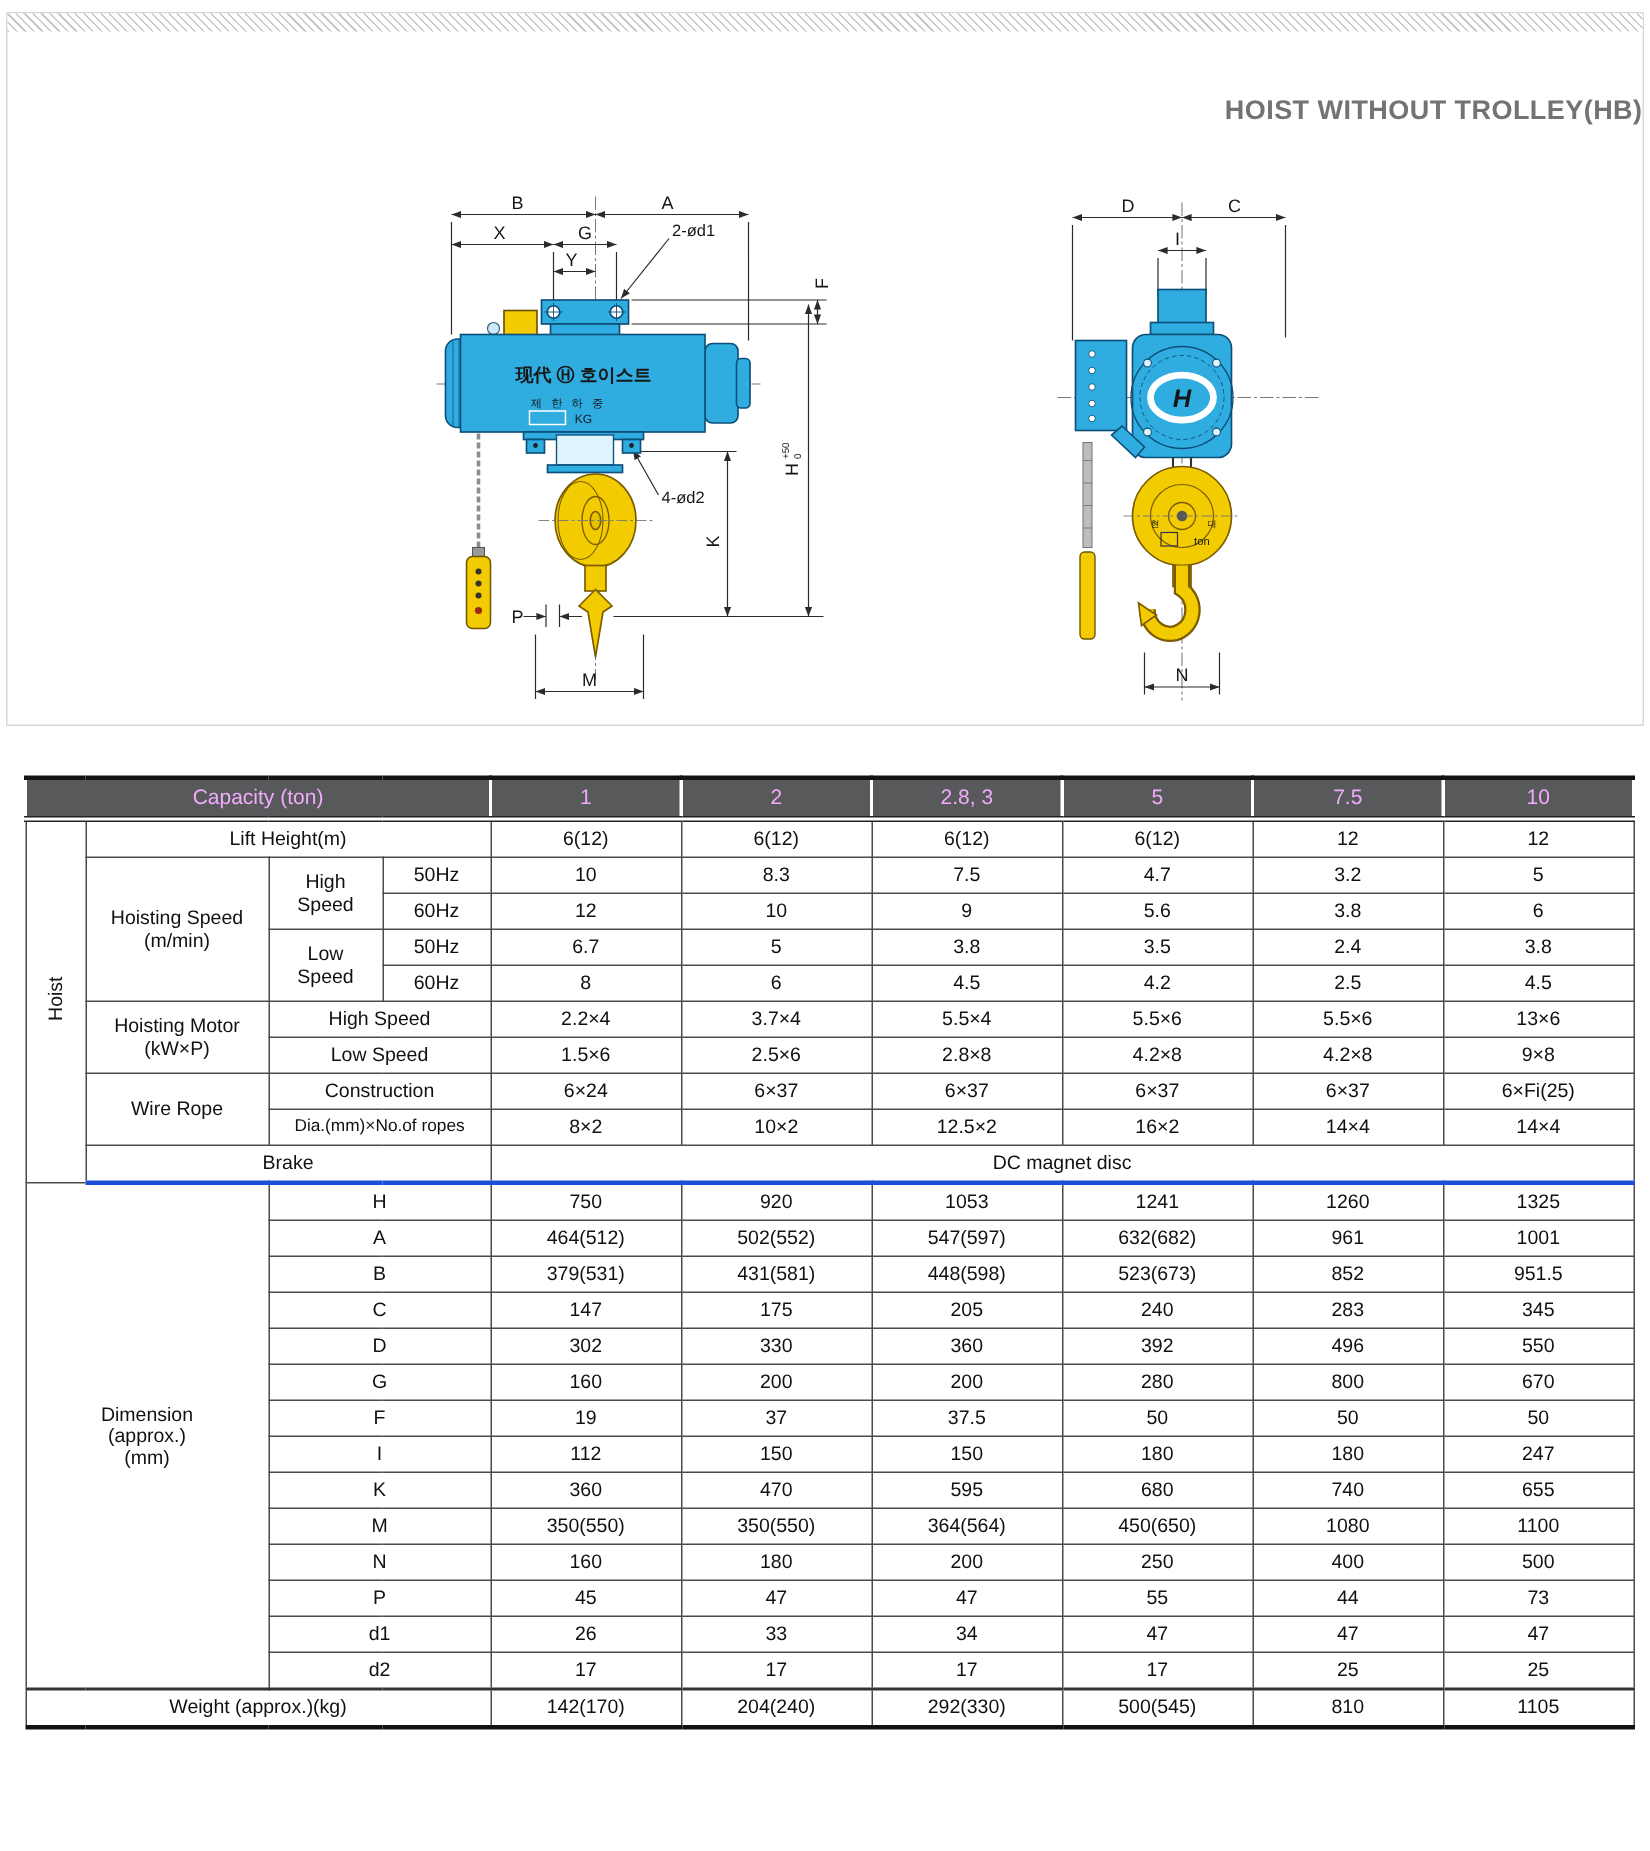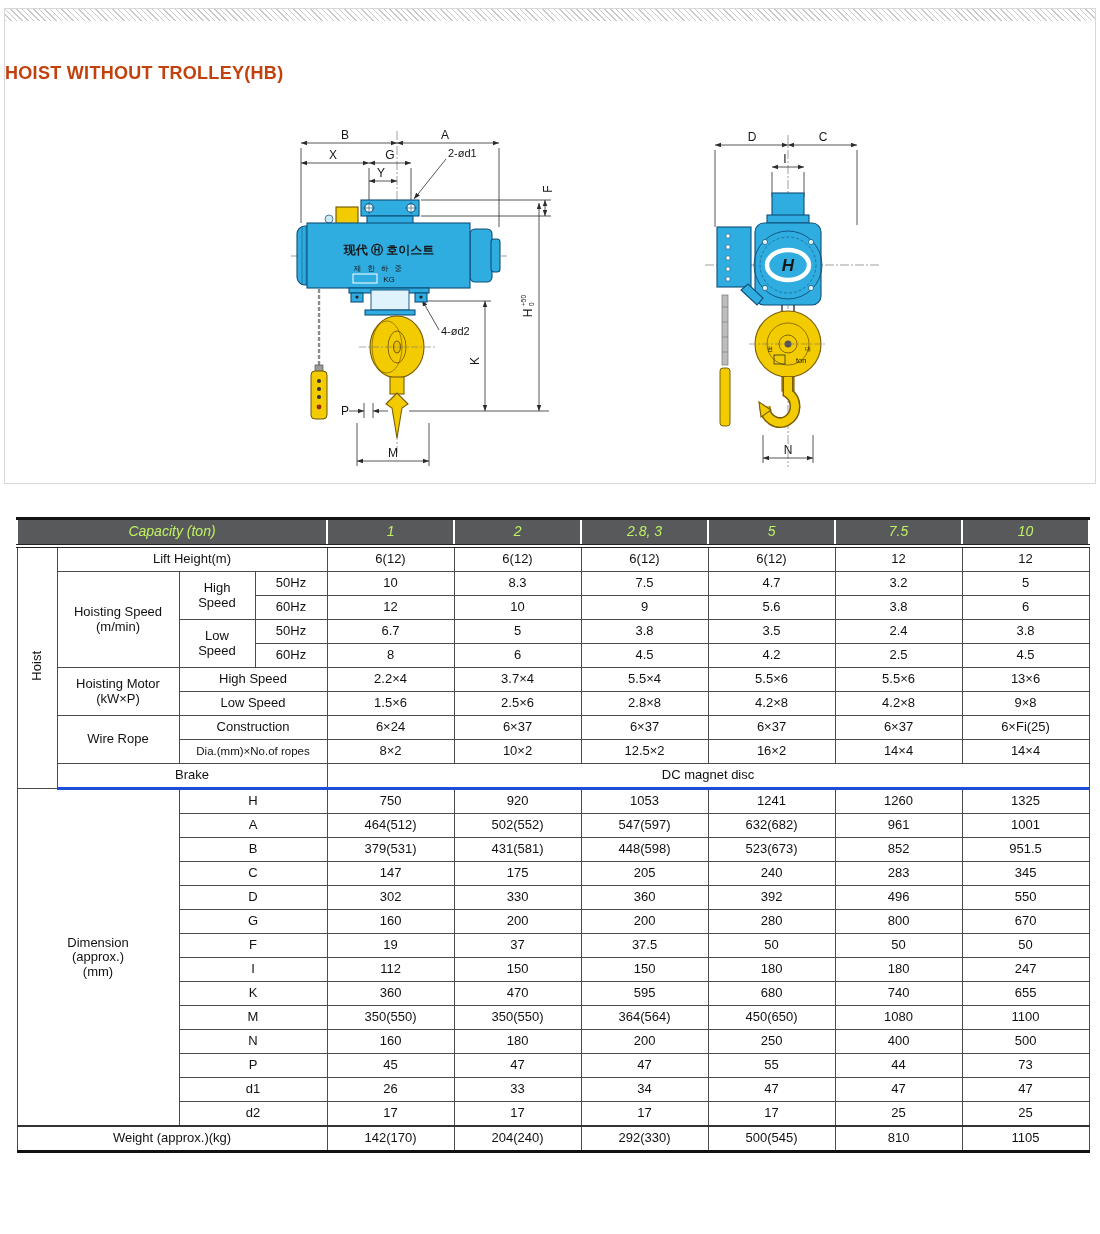--- a/index.html
+++ b/index.html
@@ -3,35 +3,35 @@
 <meta charset="utf-8">
 <style>
   html,body{margin:0;padding:0;background:#fff;}
   body{width:1100px;height:1234px;position:relative;font-family:"Liberation Sans",sans-serif;color:#111;}
   .page{position:absolute;inset:0;overflow:hidden;}
 
   
   .panel{position:absolute;left:4px;top:8px;width:1090px;height:474px;border:1px solid #d8d8d8;background:#fff;}
   .hatch{position:absolute;left:0;top:0;width:100%;height:12px;
          background:repeating-linear-gradient(45deg,#c9c9c9 0,#c9c9c9 1px,#ffffff 1px,#ffffff 4px);}
-  .title{position:absolute;left:0;top:54px;width:100%;text-align:left;
-         font-size:18px;font-weight:bold;letter-spacing:.3px;color:#c2410c;}
+  .title{position:absolute;left:0;top:54px;width:100%;text-align:right;
+         font-size:18px;font-weight:bold;letter-spacing:.3px;color:#737373;}
   svg.front{position:absolute;left:284px;top:114px;}
   svg.side{position:absolute;left:692px;top:118px;}
   svg text{font-family:"Liberation Sans",sans-serif;fill:#161616;}
   .dimtxt{font-size:12px;}
   .dimtxt-s{font-size:11px;}
 
   
   table.spec{position:absolute;left:16px;top:517px;width:1072px;border-collapse:collapse;
              table-layout:fixed;font-size:13px;border-top:3px solid #121212;}
   .spec td,.spec th{border:1px solid #4b4b4b;text-align:center;vertical-align:middle;
                     padding:0 2px;height:23px;line-height:1.12;overflow:hidden;}
-  .spec thead th{background:#58595b;color:#bef264;font-weight:normal;font-size:14px;
-                 border:2px solid #fff;height:24px;font-style:italic;}
+  .spec thead th{background:#58595b;color:#f0abfc;font-weight:normal;font-size:14px;
+                 border:2px solid #fff;height:24px;}
   .spec tbody tr.first td{border-top:4px double #222;}
   .spec tr.brake-row td{border-bottom:3px solid #1d4ed8;}
   .spec tr.weight-row td{border-top:2px solid #333;border-bottom:3px solid #121212;}
   .pre{white-space:pre-line;}
   .vert span{writing-mode:vertical-rl;transform:rotate(180deg);display:inline-block;font-size:13px;}
   .smalltxt{font-size:11.5px;}
 
   
   .note{position:absolute;left:18px;top:1172px;font-size:12.5px;line-height:1.55;color:#141414;}
   .note .l2{padding-left:47px;}

